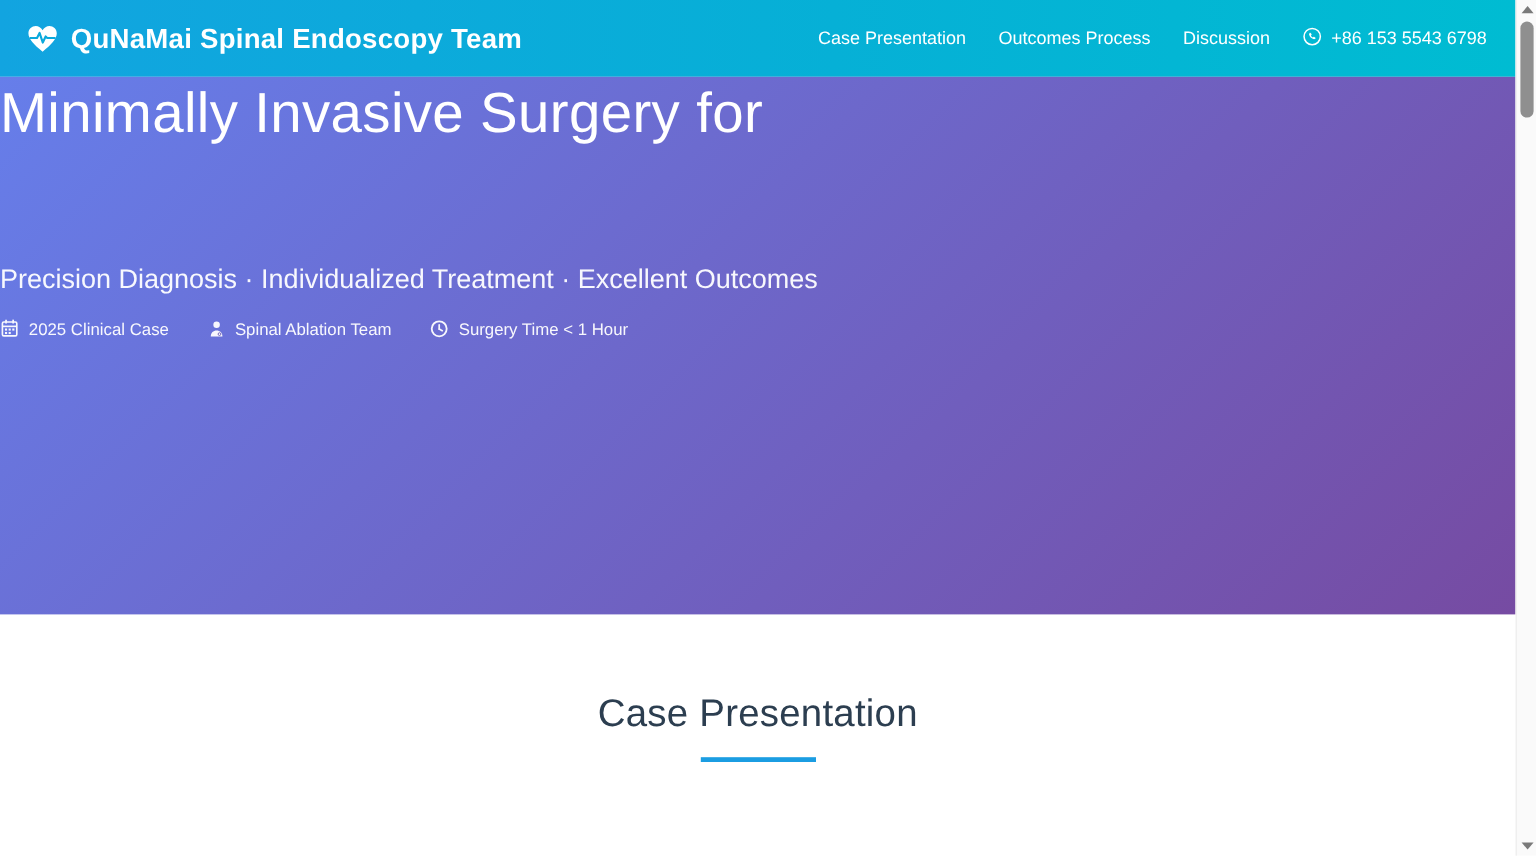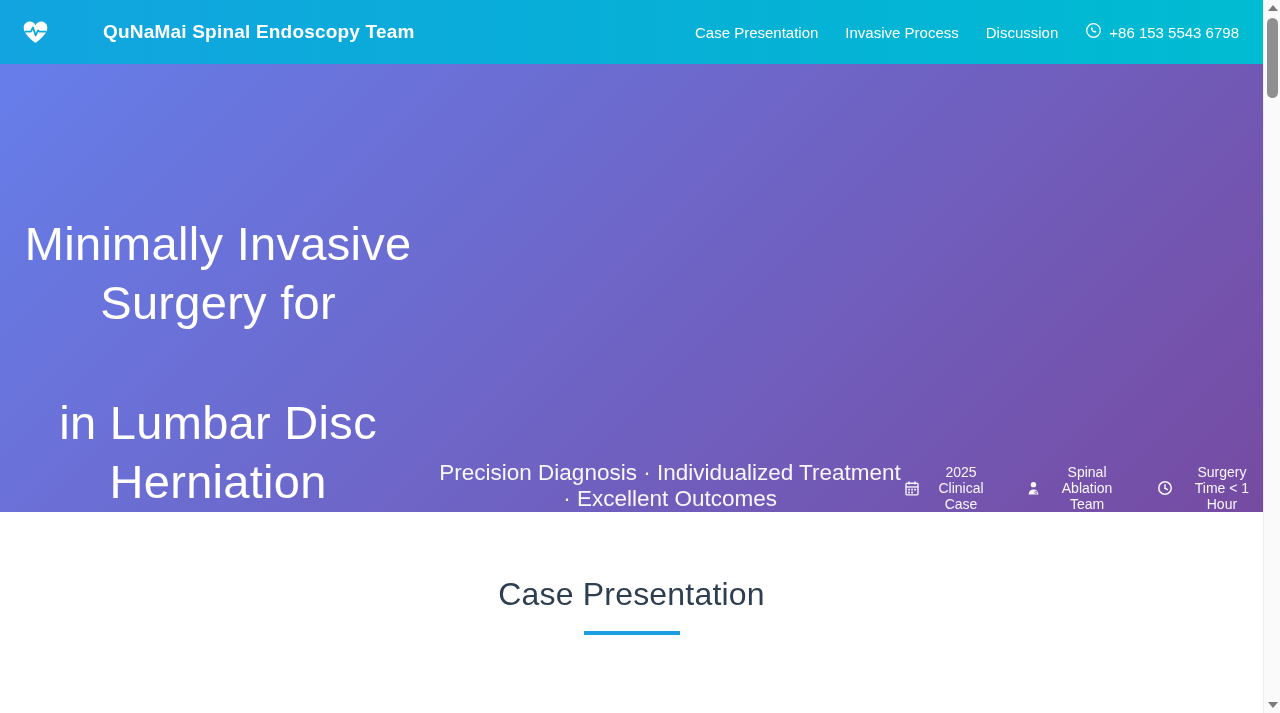--- a/index.html
+++ b/index.html
@@ -13,44 +13,43 @@
 
   
   .topbar {
     height: 64px;
     background: linear-gradient(90deg, #12a4e0 0%, #06b0d6 55%, #00bcd2 100%);
     display: flex; align-items: center; justify-content: space-between;
     padding: 0 24px 0 22px;
   }
   .brand { display: flex; align-items: center; gap: 10px; cursor: pointer; }
   .brand svg { display: block; }
-  .brand-name { color: #ffffff; font-size: 19px; font-weight: 700; letter-spacing: .2px; margin-left: 44px; }
+  .brand-name { color: #ffffff; font-size: 23px; font-weight: 700; letter-spacing: .2px; }
   .nav { display: flex; align-items: center; gap: 27px; }
   .nav-link { color: #ffffff; font-size: 15px; text-decoration: none; cursor: pointer; }
   .nav-phone { display: flex; align-items: center; gap: 7px; color: #ffffff; font-size: 15px; cursor: pointer; }
 
   
   .hero {
     height: 448px;
     background: linear-gradient(135deg, #667eea 0%, #764ba2 100%);
-    display: flex; flex-direction: row; align-items: flex-end;
-    padding-top: 72px;
+    display: flex; flex-direction: column; align-items: flex-start;
     text-align: center;
   }
   .hero-title {
     font-size: 47px; font-weight: 400; line-height: 1.27;
     color: #ffffff; letter-spacing: .3px;
   }
   .hero-title .hl { color: #f9d34b; }
   .hero-subtitle {
     margin-top: 37px;
     font-size: 22.5px; color: rgba(255,255,255,.95); font-weight: 400;
   }
   .hero-meta {
-    margin-top: 51px;
+    margin-top: 19px;
     display: flex; align-items: center; justify-content: center; gap: 32px;
     color: rgba(255,255,255,.95); font-size: 14px;
   }
   .meta-item { display: flex; align-items: center; gap: 8px; }
   .meta-item svg { display: block; opacity: .95; }
 
   
   .section { padding-top: 64px; text-align: center; }
   .section-title { font-size: 32px; font-weight: 400; color: #2c3e50; letter-spacing: .2px; }
   .section-underline {
@@ -92,39 +91,38 @@
         <svg width="27" height="25" viewBox="0 0 32 29">
           <path d="M16 27 C7.5 20 2 14.6 2 8.8 C2 4.5 5.5 1.6 9.2 1.6 C12 1.6 14.6 3.2 16 5.8 C17.4 3.2 20 1.6 22.8 1.6 C26.5 1.6 30 4.5 30 8.8 C30 14.6 24.5 20 16 27 Z" fill="#ffffff"></path>
           <polyline points="4,13.5 10.5,13.5 13,8.5 16.2,18 19,12 20.6,13.5 28,13.5" fill="none" stroke="#0aa9dc" stroke-width="2.1" stroke-linejoin="round" stroke-linecap="round"></polyline>
         </svg>
       </span>
       <span class="brand-name">QuNaMai Spinal Endoscopy Team</span>
     </div>
 
     <nav class="nav">
       <a class="nav-link">Case Presentation</a>
-      <a class="nav-link">Invasive Process</a>
+      <a class="nav-link">Outcomes Process</a>
       <a class="nav-link">Discussion</a>
       <a class="nav-phone">
         <span>
           <svg width="17" height="17" viewBox="0 0 20 20">
             <circle cx="10" cy="10" r="8" fill="none" stroke="#ffffff" stroke-width="1.5"></circle>
             <path d="M7.4 6.6c.2-.4.7-.5 1-.2l.9 1.1c.2.3.2.6-.1.9l-.5.5c.4.9 1.1 1.6 2 2l.5-.5c.3-.3.6-.3.9-.1l1.1.9c.3.3.2.8-.2 1-.6.3-1.3.4-1.9.2-2-.6-3.5-2.1-4.1-4.1-.2-.6-.1-1.2.4-1.7z" fill="#ffffff"></path>
           </svg>
         </span>
         <span>+86 153 5543 6798</span>
       </a>
     </nav>
   </header>
 
   <section class="hero">
     <h1 class="hero-title">
       <span>Minimally Invasive Surgery for</span><br>
       <br>
-      <span>in Lumbar Disc Herniation</span>
     </h1>
 
     <div class="hero-subtitle">Precision Diagnosis · Individualized Treatment · Excellent Outcomes</div>
 
     <div class="hero-meta">
 
       <div class="meta-item">
         <span>
           <svg width="16" height="17" viewBox="0 0 20 21">
             <rect x="2.5" y="4" width="15" height="14.5" rx="1.5" fill="none" stroke="#ffffff" stroke-width="1.7"></rect>

